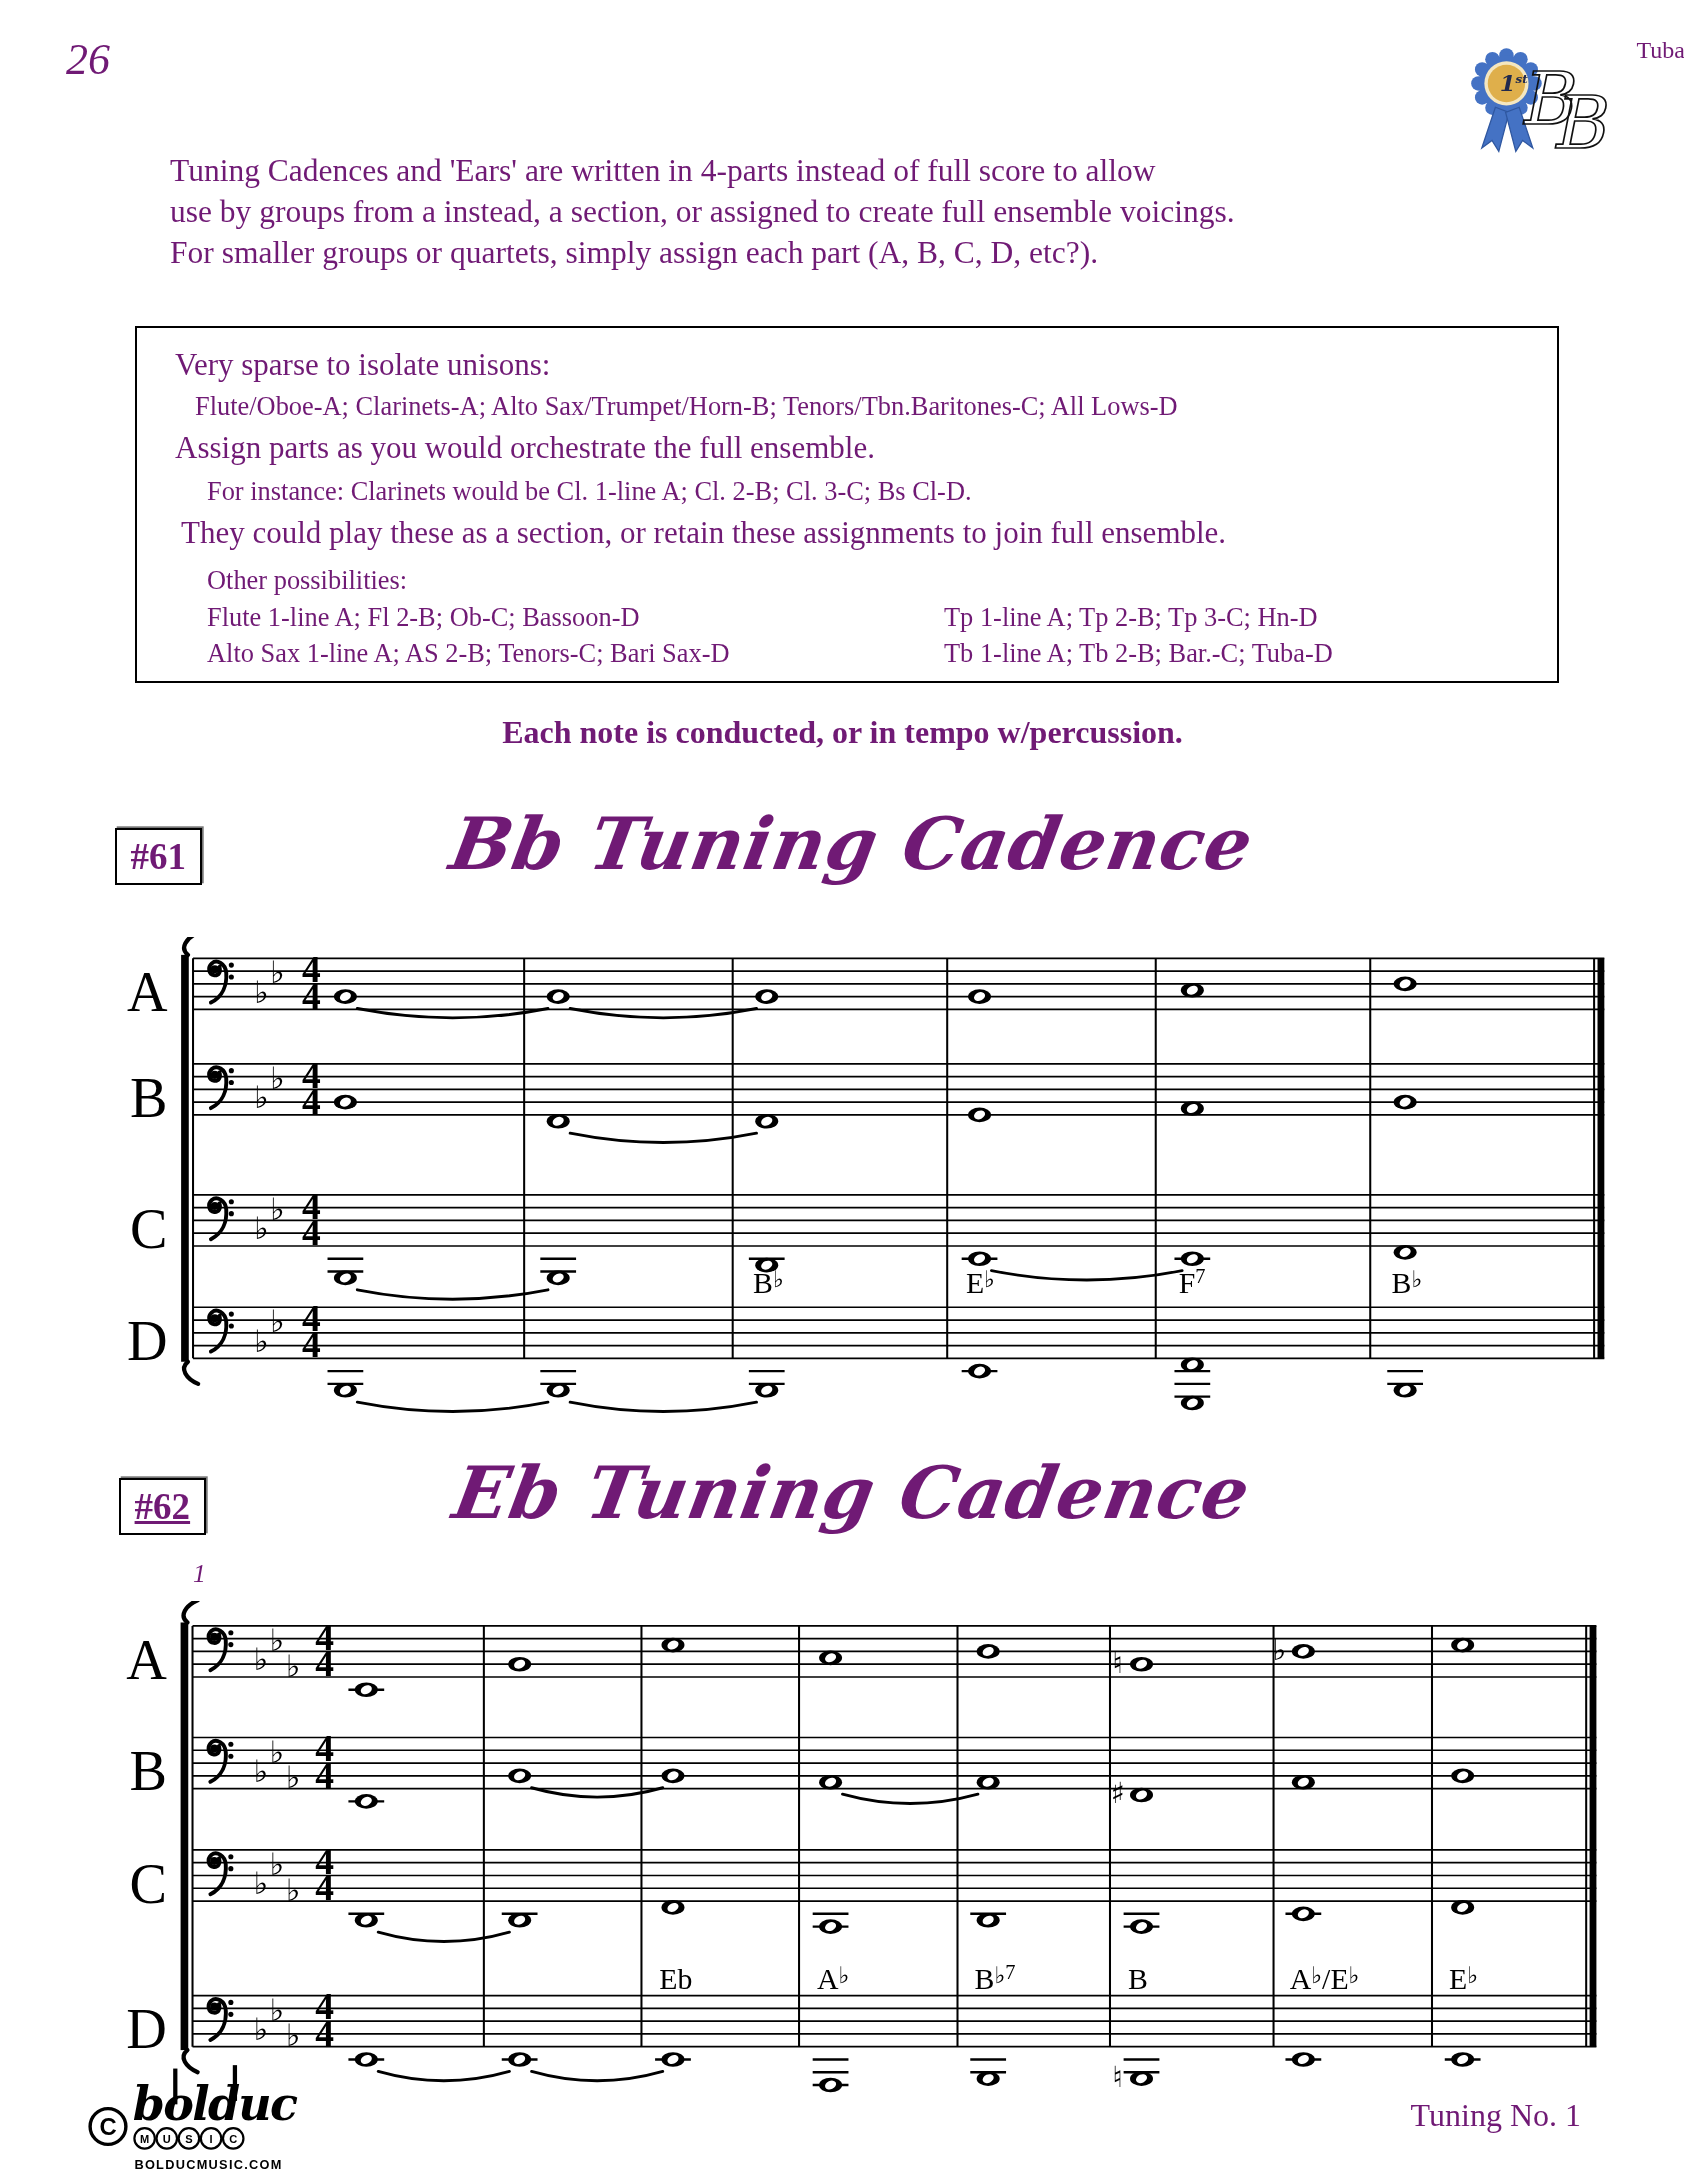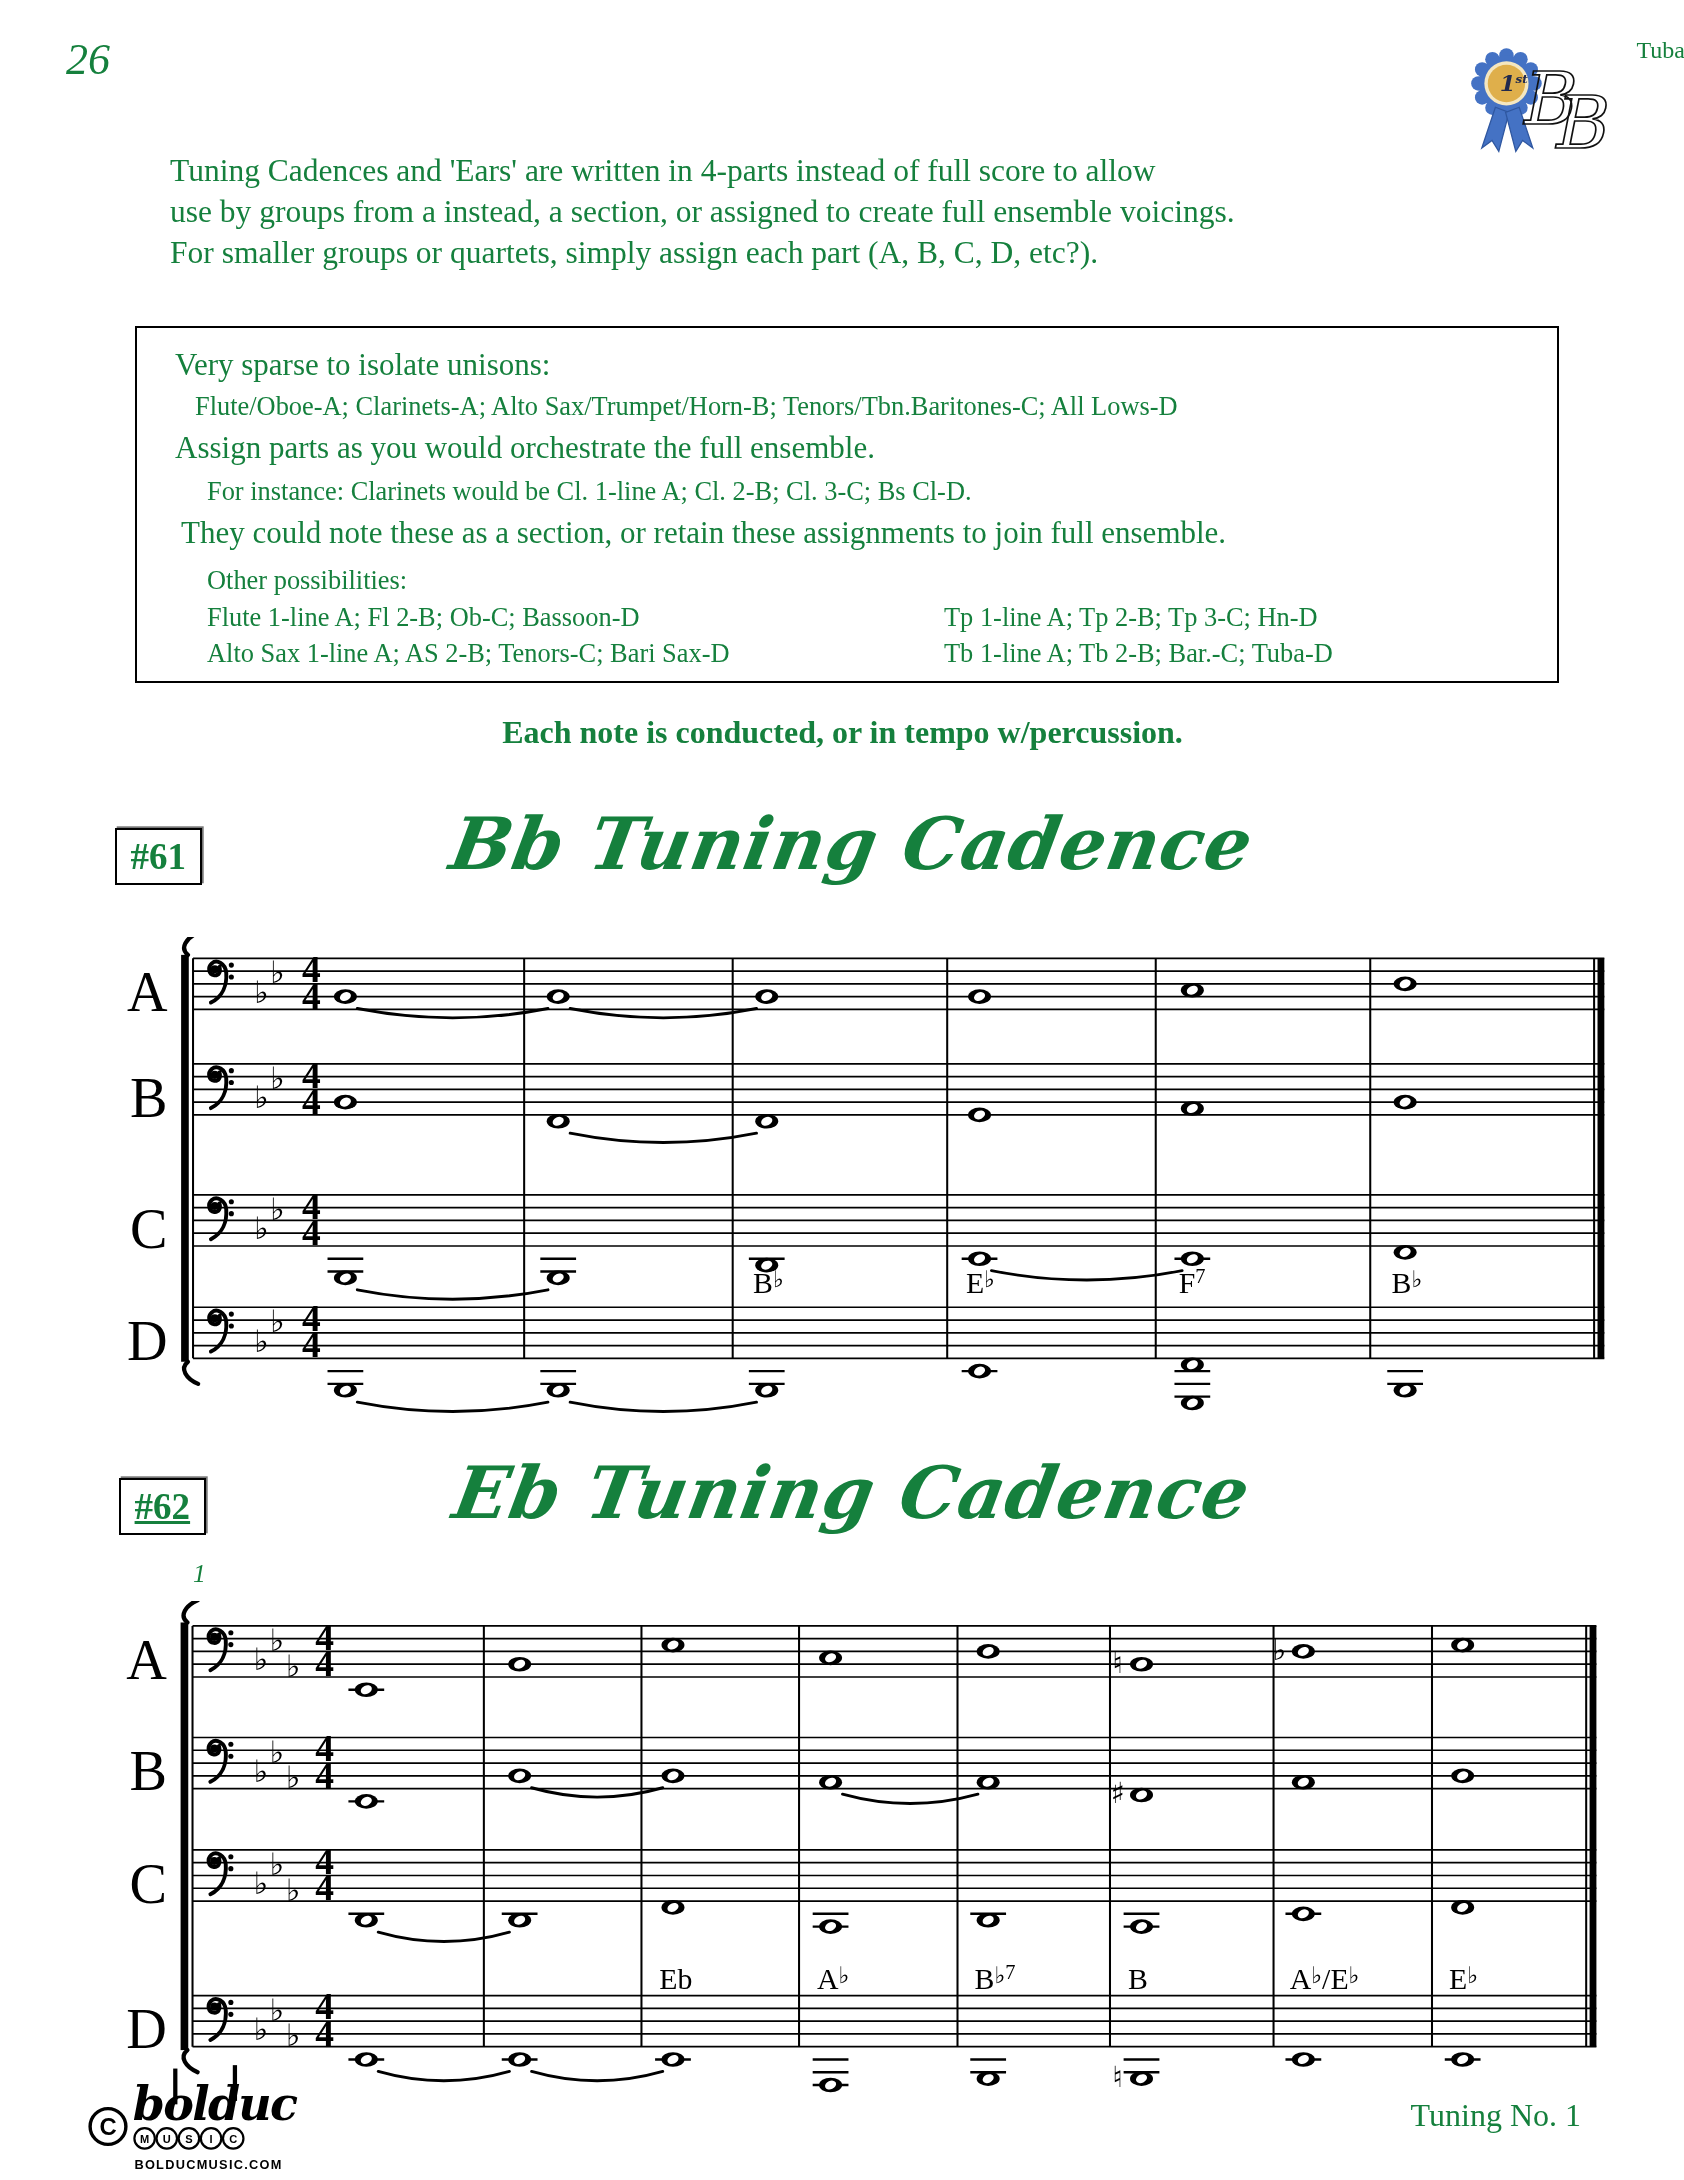--- a/index.html
+++ b/index.html
@@ -1,17 +1,17 @@
 <!DOCTYPE html>
 <html style="font-size:13.6px"><head>
 <meta charset="utf-8">
 <style>
   html,body{margin:0;padding:0;background:#fff;}
   #page{position:relative;width:1685px;height:2181px;background:#fff;overflow:hidden;
-        font-family:"Liberation Serif",serif;color:#15803d;}
+        font-family:"Liberation Serif",serif;color:#701a75;}
   .abs{position:absolute;}
   #page-number{left:66px;top:34px;font-size:44px;font-style:italic;}
   #instrument{left:0;right:0;top:37px;text-align:right;font-size:24px;}
   #intro{left:170px;top:150px;width:1397px;font-size:31.5px;line-height:41px;}
   #intro .it{font-style:italic;}
   #instruction-box{left:135px;top:326px;width:1404px;height:353px;border:2.6px solid #000;padding-left:16px;}
   .bx{position:absolute;white-space:nowrap;}
   .b-lg{font-size:31px;}
   .b-sm{font-size:26.4px;}
   #conducted-note{left:0;right:0;top:714px;text-align:center;font-weight:bold;font-size:32px;}
@@ -62,21 +62,21 @@
     <div>Tuning Cadences and 'Ears' are written in 4-parts instead of full score to allow</div>
     <div>use by groups from a instead, a section, or assigned to create full ensemble voicings.</div>
     <div>For smaller groups or quartets, simply assign each part (A, B, C, D, etc?).</div>
   </div>
 
   <div id="instruction-box" class="abs">
     <div class="bx b-lg" style="left:38px;top:19px">Very sparse to isolate unisons:</div>
     <div class="bx b-sm" style="left:58px;top:63px">Flute/Oboe-A; Clarinets-A; Alto Sax/Trumpet/Horn-B; Tenors/Tbn.Baritones-C; All Lows-D</div>
     <div class="bx b-lg" style="left:38px;top:102px">Assign parts as you would orchestrate the full ensemble.</div>
     <div class="bx b-sm" style="left:70px;top:148px">For instance: Clarinets would be Cl. 1-line A; Cl. 2-B; Cl. 3-C; Bs Cl-D.</div>
-    <div class="bx b-lg" style="left:44px;top:187px">They could note these as a section, or retain these assignments to join full ensemble.</div>
+    <div class="bx b-lg" style="left:44px;top:187px">They could play these as a section, or retain these assignments to join full ensemble.</div>
     <div class="bx b-sm" style="left:70px;top:237px">Other possibilities:</div>
     <div class="bx b-sm" style="left:70px;top:274px">Flute 1-line A; Fl 2-B; Ob-C; Bassoon-D</div>
     <div class="bx b-sm" style="left:807px;top:274px">Tp 1-line A; Tp 2-B; Tp 3-C; Hn-D</div>
     <div class="bx b-sm" style="left:70px;top:310px">Alto Sax 1-line A; AS 2-B; Tenors-C; Bari Sax-D</div>
     <div class="bx b-sm" style="left:807px;top:310px">Tb 1-line A; Tb 2-B; Bar.-C; Tuba-D</div>
   </div>
 
   <div id="conducted-note" class="abs">Each note is conducted, or in tempo w/percussion.</div>
 
   <div id="box-61" class="abs num-box">#61</div>

